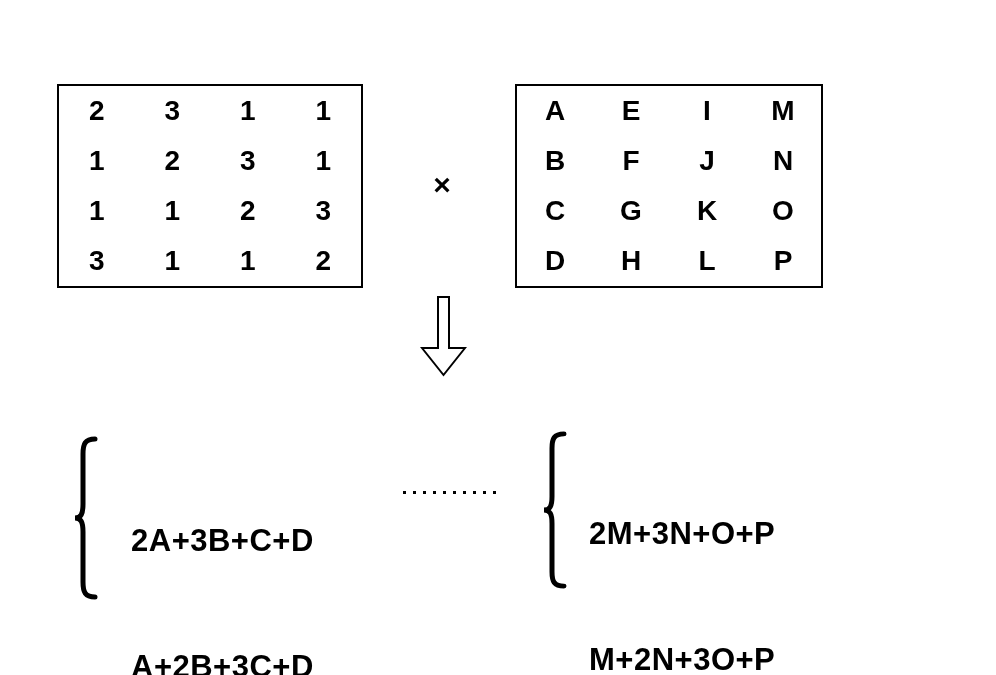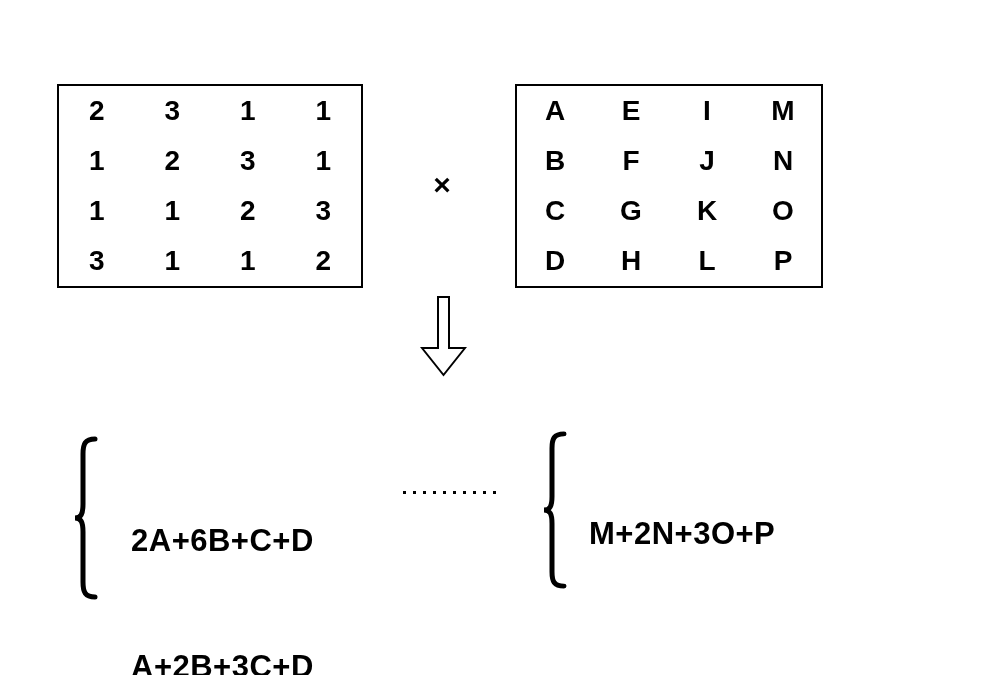--- a/index.html
+++ b/index.html
@@ -116,31 +116,32 @@
 
   <svg class="down-arrow" width="47" height="82" viewBox="0 0 47 82">
     <polygon points="18,1 29,1 29,52 45,52 23.5,79 2,52 18,52" fill="#ffffff" stroke="#000000" stroke-width="2" stroke-linejoin="miter"></polygon>
   </svg>
 
   <svg class="brace brace-left" width="26" height="164" viewBox="0 0 26 164">
     <path d="M23 3 C13 3 11 8 11 18 L11 68 C11 78 9 82 3 82 C9 82 11 86 11 96 L11 146 C11 156 13 161 23 161" fill="none" stroke="#000000" stroke-width="5" stroke-linecap="round"></path>
   </svg>
 
   <div class="expr expr-left">
-    <div class="expr-line">2A+6B+C+D</div>
+    <div class="expr-line">2A+3B+C+D</div>
     <div class="expr-line">A+2B+3C+D</div>
     
     
   </div>
 
   <div class="dotted-line"></div>
 
   <svg class="brace brace-right" width="26" height="158" viewBox="0 0 26 164" preserveAspectRatio="none">
     <path d="M23 3 C13 3 11 8 11 18 L11 68 C11 78 9 82 3 82 C9 82 11 86 11 96 L11 146 C11 156 13 161 23 161" fill="none" stroke="#000000" stroke-width="5" stroke-linecap="round"></path>
   </svg>
 
   <div class="expr expr-right">
+    <div class="expr-line">2M+3N+O+P</div>
     <div class="expr-line">M+2N+3O+P</div>
     
     
   </div>
 
 </div>
 
 </body></html>

